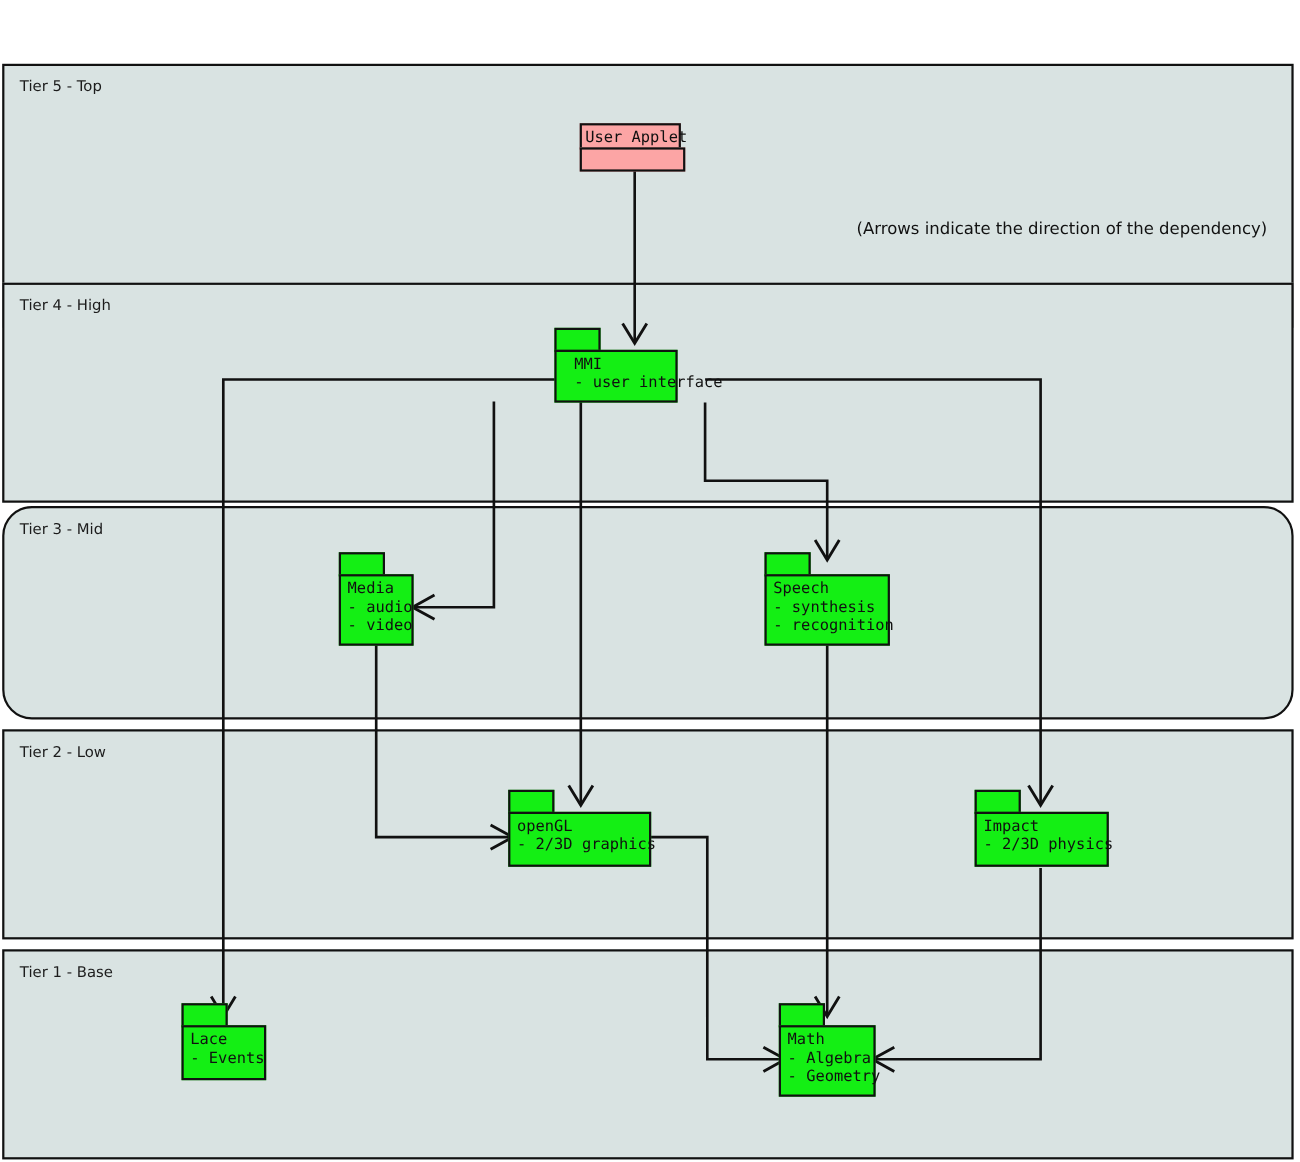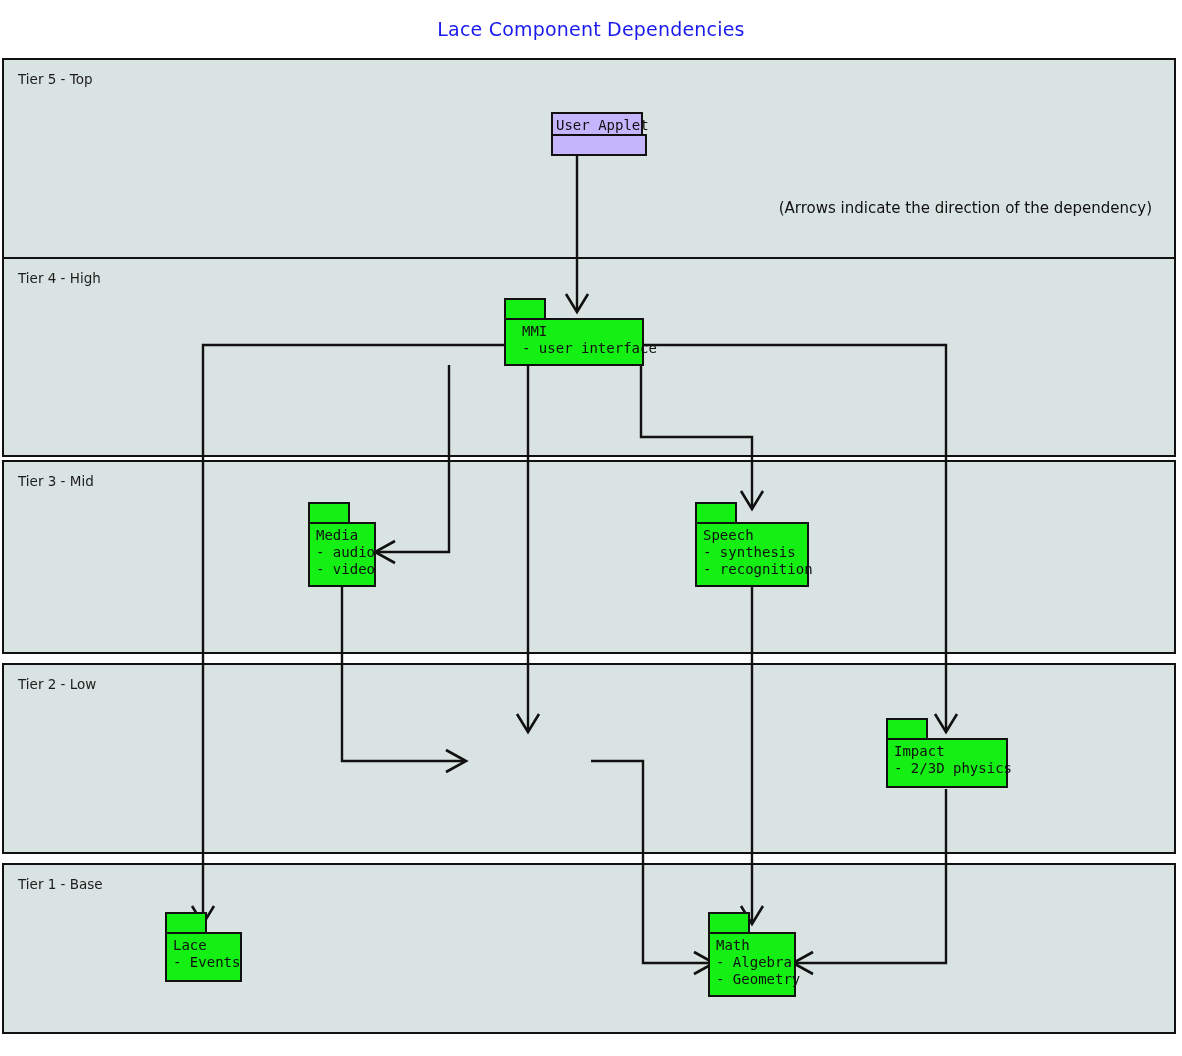--- a/index.html
+++ b/index.html
@@ -30,53 +30,52 @@
     border:2.5px solid #111111;box-sizing:border-box;
   }
   .pkg .body{
     position:absolute;left:0;top:20px;
     border:2.5px solid #111111;box-sizing:border-box;
     padding:3px 5px 3px 6px;
     font-family:"DejaVu Sans Mono","Liberation Mono",monospace;
     font-size:14px;line-height:17px;color:#101010;white-space:pre;
   }
   .pkg.green .tab,.pkg.green .body{background:#14ef14;}
-  .pkg.orange .tab,.pkg.orange .body{background:#c4b5fd;margin-left:24px;}
+  .pkg.orange .tab,.pkg.orange .body{background:#fca5a5;}
   
   .pkg.applet .tab{
     width:92px;height:24px;left:0;top:0;
     font-family:"DejaVu Sans Mono","Liberation Mono",monospace;
     font-size:14px;line-height:19px;color:#101010;
     padding:2px 2px 0 3px;white-space:pre;
   }
   .pkg.applet .body{top:22px;}
   svg#wires{position:absolute;left:0;top:0;width:1182px;height:1056px;z-index:3;}
   svg#wires path,svg#wires line{fill:none;stroke:#111111;stroke-width:2.4;}
   svg#wires polyline.arrowhead{fill:none;stroke:#111111;stroke-width:2.6;}
 </style>
 </head>
 <body>
 
 <div id="stage">
 
-  <div id="diagram-title">Lace Component Dependencies</div>
 
   <div class="tier" style="top:58px;height:240px;">
     <span class="tier-label">Tier 5 - Top</span>
   </div>
   <div class="tier" style="top:257px;height:200px;text-align:center;">
     <span class="tier-label">Tier 4 - High</span>
   </div>
-  <div class="tier" style="top:460px;height:194px;">
+  <div class="tier" style="top:460px;height:194px;border-radius:27px;">
     <span class="tier-label">Tier 3 - Mid</span>
   </div>
   <div class="tier" style="top:663px;height:191px;">
     <span class="tier-label">Tier 2 - Low</span>
   </div>
-  <div class="tier" style="top:863px;height:171px;text-align:center;">
+  <div class="tier" style="top:863px;height:191px;text-align:center;">
     <span class="tier-label">Tier 1 - Base</span>
   </div>
 
   <div id="legend-note">(Arrows indicate the direction of the dependency)</div>
 
   <svg id="wires" viewBox="0 0 1182 1056" xmlns="http://www.w3.org/2000/svg">
 
     <line x1="577" y1="153" x2="577" y2="310"></line>
     <polyline class="arrowhead" points="566,294 577,312 588,294"></polyline>
 
@@ -108,38 +107,43 @@
     <polyline class="arrowhead" points="813,952 793,963 813,974"></polyline>
   </svg>
 
   <div class="pkg orange applet" style="left:527px;top:112px;width:96px;height:44px;">
     <div class="tab">User Applet</div>
     <div class="body" style="width:96px;height:22px;"></div>
   </div>
 
   <div class="pkg green" style="left:504px;top:298px;width:138px;height:68px;">
     <div class="tab"></div>
-    <div class="body" style="width:140px;height:48px;padding-left:16px;">MMI
+    <div class="body" style="width:112px;height:48px;padding-left:16px;">MMI
 - user interface</div>
   </div>
 
   <div class="pkg green" style="left:308px;top:502px;width:68px;height:85px;">
     <div class="tab"></div>
     <div class="body" style="width:68px;height:65px;">Media
 - audio
 - video</div>
   </div>
 
   <div class="pkg green" style="left:695px;top:502px;width:114px;height:85px;padding-left:32px;">
     <div class="tab"></div>
     <div class="body" style="width:114px;height:65px;">Speech
 - synthesis
 - recognition</div>
   </div>
 
+  <div class="pkg green" style="left:462px;top:718px;width:130px;height:70px;">
+    <div class="tab"></div>
+    <div class="body" style="width:130px;height:50px;">openGL
+- 2/3D graphics</div>
+  </div>
 
   <div class="pkg green" style="left:886px;top:718px;width:122px;height:70px;">
     <div class="tab"></div>
     <div class="body" style="width:122px;height:50px;">Impact
 - 2/3D physics</div>
   </div>
 
   <div class="pkg green" style="left:165px;top:912px;width:77px;height:70px;text-decoration:underline;">
     <div class="tab"></div>
     <div class="body" style="width:77px;height:50px;">Lace

